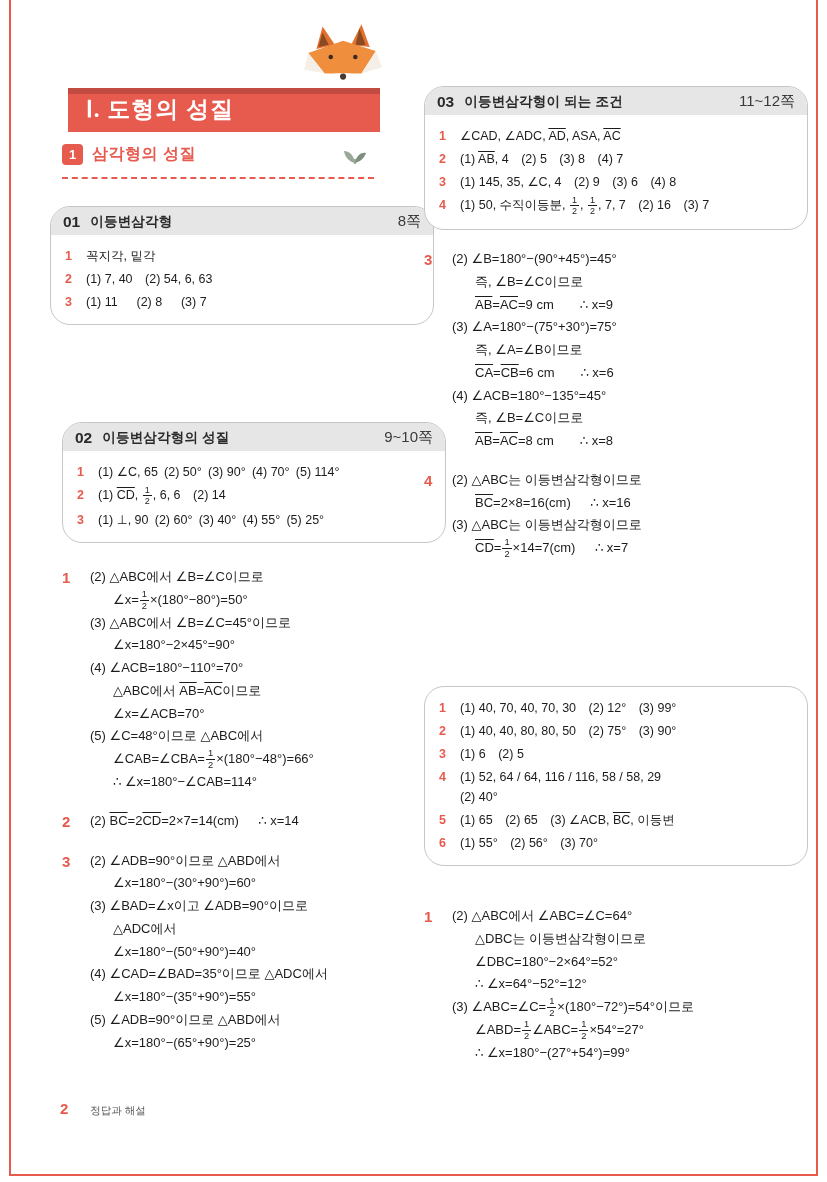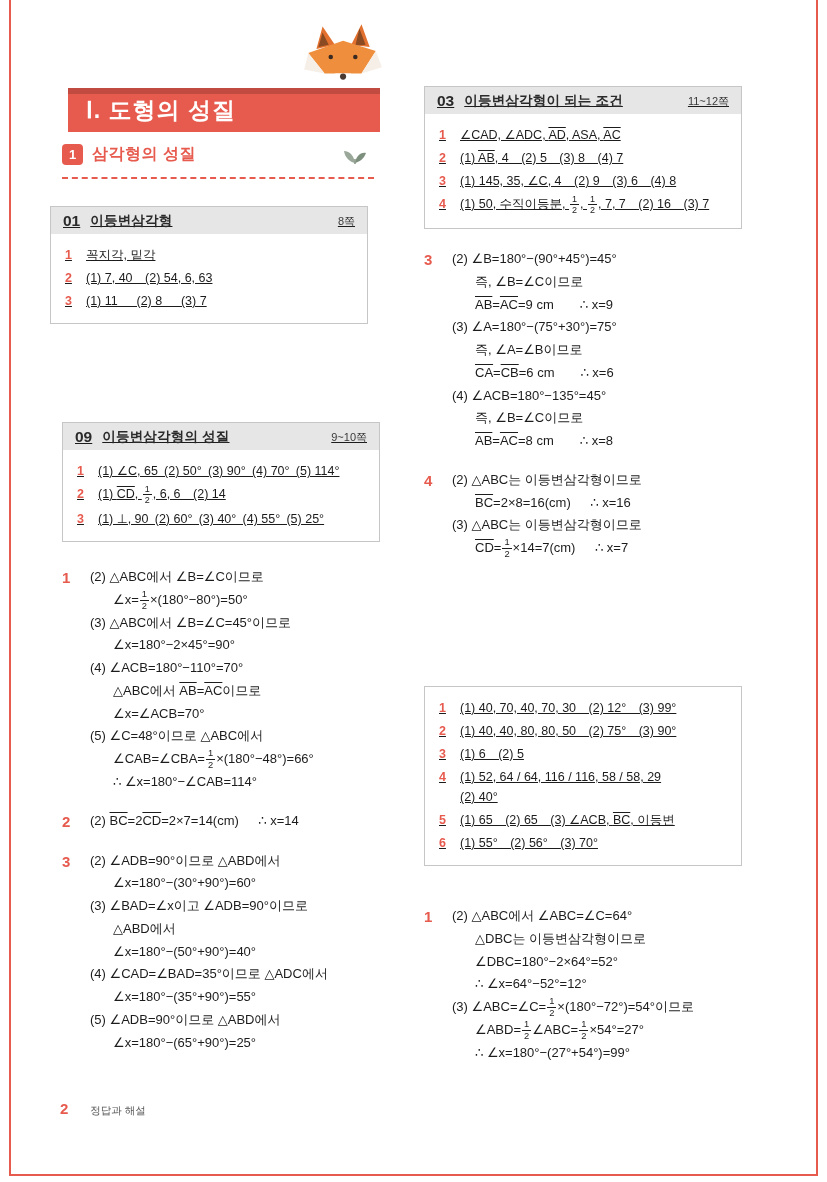--- a/index.html
+++ b/index.html
@@ -16,38 +16,38 @@
   .edge-v{position:absolute;top:0;width:2px;height:1176px;background:var(--red);}
   .edge-left{left:9px;}
   .edge-right{left:816px;}
   .edge-h{position:absolute;left:9px;top:1174px;width:809px;height:2px;background:var(--red);}
 
   
   .fox{position:absolute;left:298px;top:22px;width:86px;height:60px;}
 
   
   .banner{position:absolute;left:68px;top:88px;width:312px;height:44px;background:var(--red);
-    color:#fff;font-family:Liberation Sans, sans-serif;font-weight:bold;font-size:23px;
+    color:#fff;font-family:Liberation Serif, serif;font-weight:bold;font-size:23px;
     line-height:44px;padding-left:18px;letter-spacing:1px;}
   .banner::before{content:"";position:absolute;left:0;top:0;right:0;height:6px;background:rgba(0,0,0,.16);}
 
   
   .chapter{position:absolute;left:62px;top:144px;width:312px;display:flex;align-items:center;}
   .chap-num{width:21px;height:21px;background:var(--red);color:#fff;border-radius:4px;
     font-weight:bold;font-size:13px;text-align:center;line-height:21px;flex:none;}
   .chap-title{color:var(--red);font-weight:bold;font-size:16px;margin-left:9px;letter-spacing:.5px;}
   .sprout{margin-left:auto;margin-right:6px;width:26px;height:18px;}
   .dashed{position:absolute;left:62px;top:177px;width:312px;border-top:2px dashed var(--red);}
 
   
-  .card{position:absolute;width:318px;border:1.5px solid var(--gray-border);border-radius:0;background:#fff;overflow:hidden;text-decoration:underline;}
+  .card{position:absolute;width:384px;border:1.5px solid var(--gray-border);border-radius:20px;background:#fff;overflow:hidden;}
   .card-head{display:flex;align-items:center;background:var(--gray-head);padding:5px 12px 4px;}
   .card-no{font-weight:bold;font-size:15.5px;color:#2a2a2a;flex:none;}
   .card-title{font-weight:bold;font-size:13.5px;color:#2a2a2a;margin-left:10px;flex:1;letter-spacing:.2px;}
-  .card-pages{font-size:11px;color:#3a3a3a;flex:none;}
+  .card-pages{font-size:15px;color:#3a3a3a;flex:none;}
   .card-body{padding:8px 12px 9px 14px;}
   .ans-row{display:flex;margin:3px 0;font-size:12.5px;color:var(--ink);}
   .ans-no{color:var(--red);font-weight:bold;width:21px;flex:none;line-height:1.6;}
   .ans-text{flex:1;line-height:1.6;}
 
   
   .sols{position:absolute;width:320px;}
   .sol{display:flex;margin-bottom:16px;}
   .sol-no{color:var(--red);font-weight:bold;font-size:15px;width:28px;flex:none;line-height:1.6;}
   .sol-lines{flex:1;font-size:13px;color:var(--ink);}
@@ -121,21 +121,21 @@
         </div>
         <div class="ans-row">
           <span class="ans-no">3</span>
           <span class="ans-text">(1) 11  (2) 8  (3) 7</span>
         </div>
       </div>
   </section>
 
   <section class="card" style="left:62px;top:422px;">
     <header class="card-head">
-      <span class="card-no">09</span>
+      <span class="card-no">02</span>
       <span class="card-title">이등변삼각형의 성질</span>
       <span class="card-pages">9~10쪽</span>
     </header>
     <div class="card-body">
         <div class="ans-row">
           <span class="ans-no">1</span>
           <span class="ans-text">(1) ∠C, 65 (2) 50° (3) 90° (4) 70° (5) 114°</span>
         </div>
         <div class="ans-row">
           <span class="ans-no">2</span>
@@ -178,21 +178,21 @@
         <div class="sol-lines">
           <div class="sol-line">(2) <span class="ov">BC</span>=2<span class="ov">CD</span>=2×7=14(cm)  ∴ x=14</div>
         </div>
       </div>
       <div class="sol">
         <span class="sol-no">3</span>
         <div class="sol-lines">
           <div class="sol-line">(2) ∠ADB=90°이므로 △ABD에서</div>
           <div class="sol-line ind">∠x=180°−(30°+90°)=60°</div>
           <div class="sol-line">(3) ∠BAD=∠x이고 ∠ADB=90°이므로</div>
-          <div class="sol-line ind">△ABD에서</div>
+          <div class="sol-line ind">△ADC에서</div>
           <div class="sol-line ind">∠x=180°−(50°+90°)=40°</div>
           <div class="sol-line">(4) ∠CAD=∠BAD=35°이므로 △ADC에서</div>
           <div class="sol-line ind">∠x=180°−(35°+90°)=55°</div>
           <div class="sol-line">(5) ∠ADB=90°이므로 △ABD에서</div>
           <div class="sol-line ind">∠x=180°−(65°+90°)=25°</div>
         </div>
       </div>
     </div>
 
   <section class="card" style="left:424px;top:86px;">

